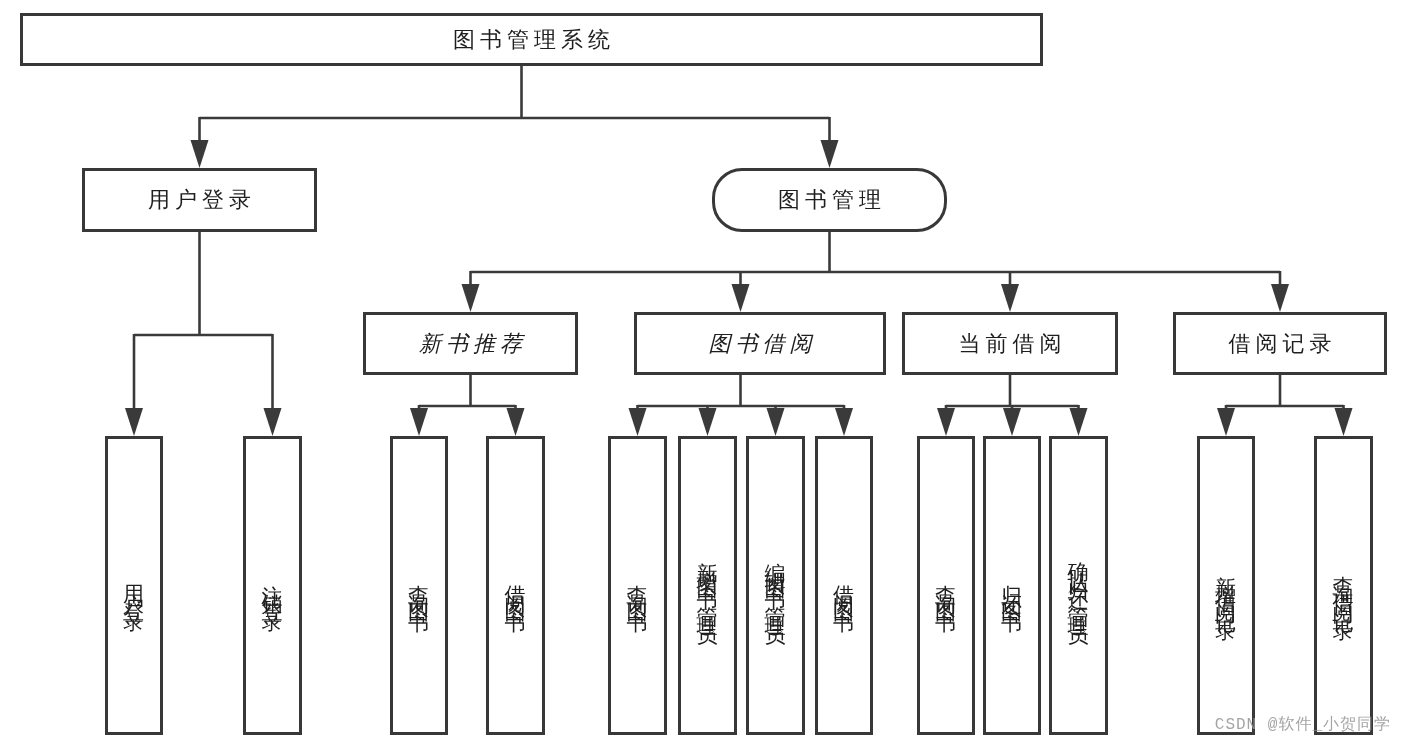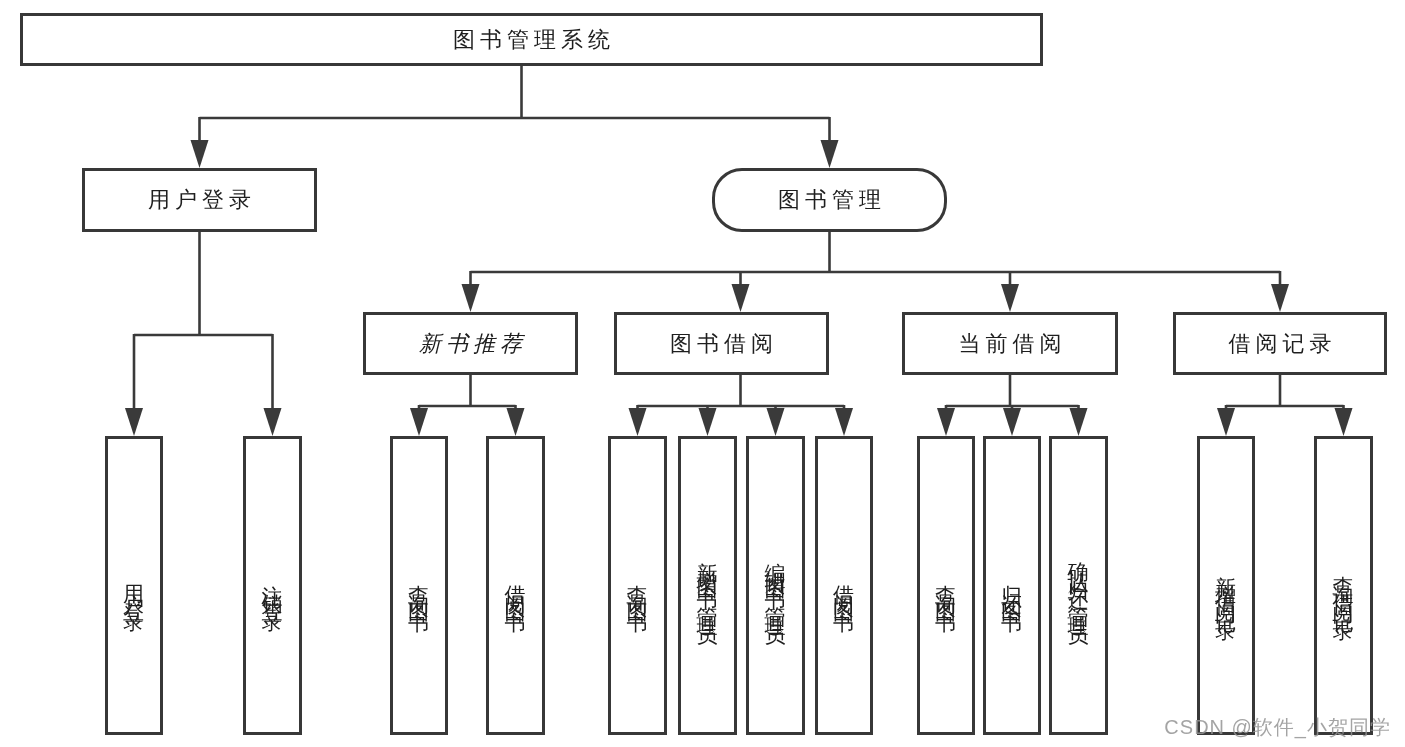--- a/index.html
+++ b/index.html
@@ -55,24 +55,25 @@
     text-orientation: mixed;
     font-size: 21px;
     letter-spacing: 9px;
     line-height: 1;
   }
   .watermark {
     position: absolute;
     top: 714px;
     right: 14px;
     z-index: 3;
-    font-size: 20px;
+    font-size: 16px;
     color: rgba(148, 148, 148, 0.85);
     letter-spacing: 1px;
     white-space: nowrap;
+    font-family: Liberation Mono, monospace;
   }
 </style>
 </head>
 <body>
 
 <div class="canvas">
 
   <svg class="connectors" viewBox="0 0 1405 747" xmlns="http://www.w3.org/2000/svg">
 
     <g>
@@ -156,21 +157,21 @@
   <div class="node hbox" style="left:82px; top:168px; width:235px; height:64px;">
     <span>用户登录</span>
   </div>
   <div class="node hbox" style="left:712px; top:168px; width:235px; height:64px;border-radius:30px;">
     <span>图书管理</span>
   </div>
 
   <div class="node hbox" style="left:363px; top:312px; width:215px; height:63px;font-style:italic;">
     <span>新书推荐</span>
   </div>
-  <div class="node hbox" style="left:614px; top:312px; width:215px; height:63px;">
+  <div class="node hbox" style="left:634px; top:312px; width:252px; height:63px;font-style:italic;">
     <span>图书借阅</span>
   </div>
   <div class="node hbox" style="left:902px; top:312px; width:216px; height:63px;">
     <span>当前借阅</span>
   </div>
   <div class="node hbox" style="left:1173px; top:312px; width:214px; height:63px;">
     <span>借阅记录</span>
   </div>
 
   <div class="node vbox" style="left:105px; top:436px; width:58px; height:299px;">

